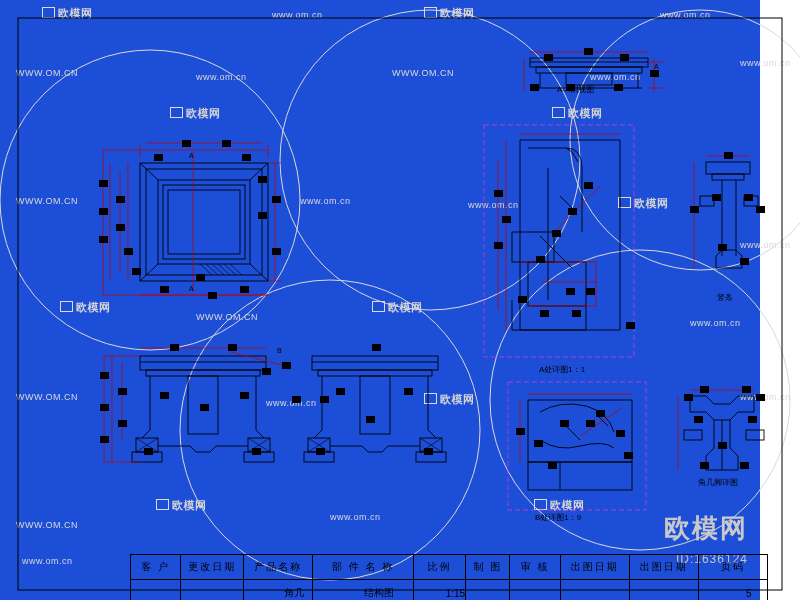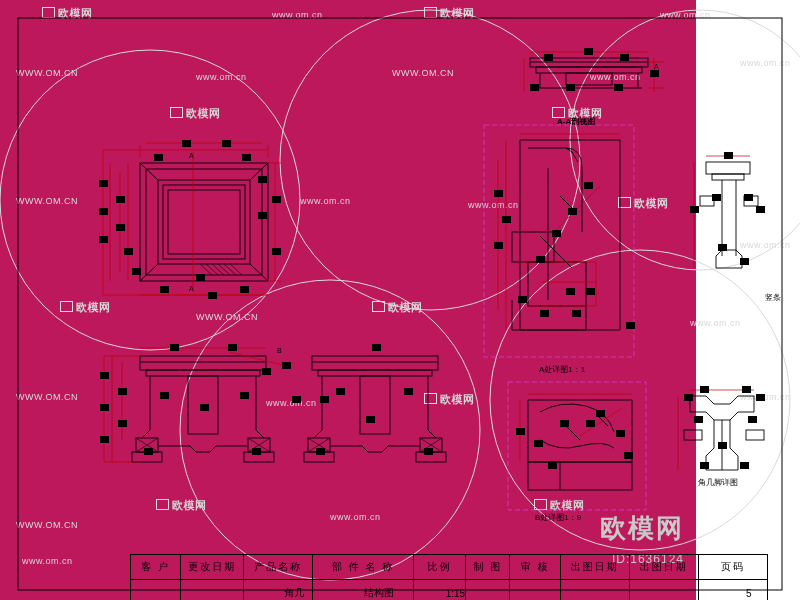--- a/index.html
+++ b/index.html
@@ -1,17 +1,17 @@
 <!DOCTYPE html>
 <html><head>
 <meta charset="utf-8">
 <style>
   html,body{margin:0;padding:0;background:#ffffff;}
   body{width:800px;height:600px;overflow:hidden;font-family:"Liberation Sans",sans-serif;}
-  #stage{position:relative;width:696px;height:600px;background:#be185d;}
+  #stage{position:relative;width:760px;height:600px;background:#1d4ed8;}
   .wm{position:absolute;font-size:9px;color:#d8d8d8;letter-spacing:.5px;white-space:nowrap;
       font-family:"Liberation Sans",sans-serif;user-select:none;}
   .wm.logo{font-size:11px;color:#d4d4d4;font-weight:bold;}
   .wm .sq{display:inline-block;width:11px;height:9px;border:1px solid #dcdcdc;margin-right:3px;
           vertical-align:-1px;}
   .lbl{position:absolute;font-size:7px;color:#000;white-space:nowrap;
        font-family:"Liberation Sans",sans-serif;}
   .lbl.cn{font-size:8px;}
   .tb{position:absolute;left:130px;top:554px;width:638px;height:52px;}
   .tb table{border-collapse:collapse;width:100%;height:100%;}
@@ -351,24 +351,24 @@
       <rect x="718" y="442" width="9" height="7"></rect>
         <rect x="700" y="462" width="9" height="7"></rect>
       <rect x="740" y="462" width="9" height="7"></rect>
     </g>
   </svg>
 
   <div class="lbl" style="left:189px;top:152px;">A</div>
   <div class="lbl" style="left:189px;top:285px;">A</div>
   <div class="lbl" style="left:654px;top:63px;">A</div>
   <div class="lbl" style="left:277px;top:347px;">B</div>
-  <div class="lbl cn" style="left:557px;top:116px;font-weight:bold;">A-A剖视图</div>
+  <div class="lbl cn" style="left:557px;top:84px;">A-A剖视图</div>
   <div class="lbl cn" style="left:539px;top:364px;text-align:center;">A处详图1：1</div>
   <div class="lbl cn" style="left:535px;top:512px;">B处详图1：9</div>
-  <div class="lbl cn" style="left:717px;top:292px;margin-left:48px;">竖条</div>
+  <div class="lbl cn" style="left:717px;top:292px;">竖条</div>
   <div class="lbl cn" style="left:698px;top:477px;">角几脚详图</div>
 
   <div class="bigwm">
     <div class="t1">欧模网</div>
     <div class="t2">ID:1636124</div>
   </div>
 
   <div class="tb">
     <table>
       <tbody>

